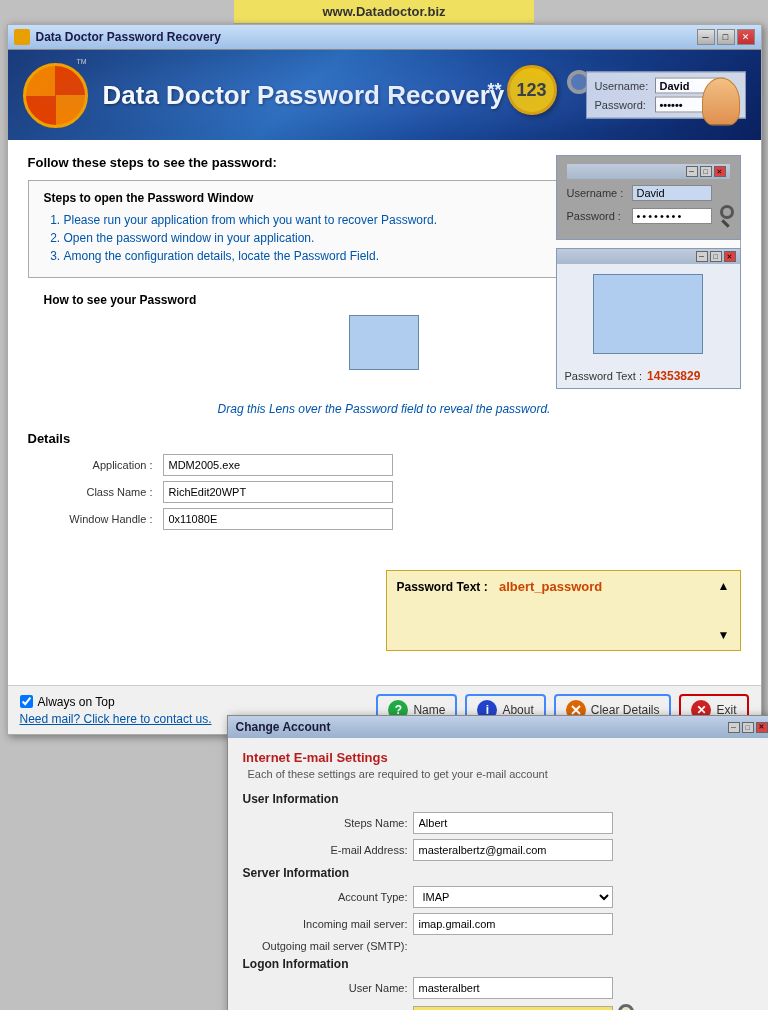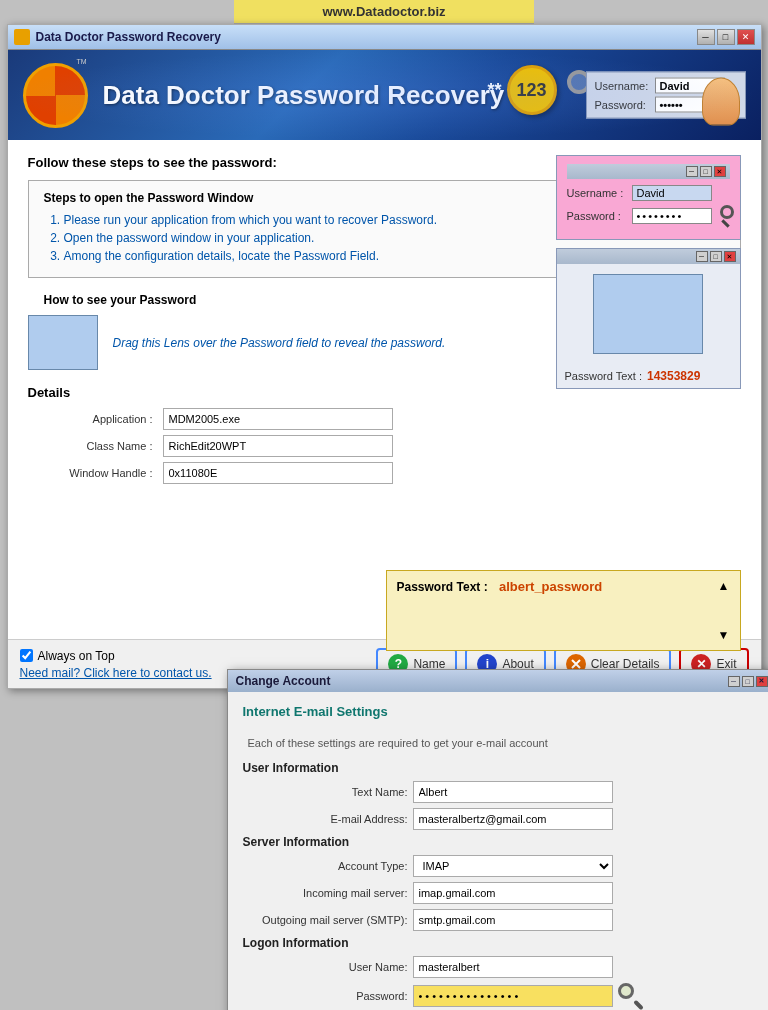--- a/index.html
+++ b/index.html
@@ -182,21 +182,21 @@
     
     .right-panels {
       position: absolute;
       right: 20px;
       top: 15px;
       display: flex;
       flex-direction: column;
       gap: 8px;
     }
     .float-panel {
-      background: #f9a8d4;
+      background: #a3a3a3;
       border: 1px solid #8898b8;
       padding: 8px 10px;
       width: 185px;
     }
     .float-panel-header {
       display: flex;
       justify-content: space-between;
       align-items: center;
       margin-bottom: 6px;
       background: linear-gradient(to bottom, #c0ccdc, #a8b8cc);
@@ -257,21 +257,22 @@
     }
     .how-title {
       font-weight: bold;
       font-size: 12px;
       margin-bottom: 8px;
       padding-left: 16px;
     }
     .how-content {
       display: flex;
       align-items: center;
-      gap: 15px;
+      gap: 32px;
+      flex-direction: column;
     }
     .lens-box {
       width: 70px; height: 55px;
       background: #b0ccee;
       border: 1px solid #6888aa;
       flex-shrink: 0;
     }
     .lens-instruction {
       color: #0055aa;
       font-size: 12px;
@@ -405,22 +406,22 @@
       display: flex;
       justify-content: space-between;
       align-items: center;
     }
     .dialog-content {
       padding: 12px 15px;
     }
     .dialog-section-title {
       font-weight: bold;
       font-size: 13px;
-      color: #0f766e;
-      margin-bottom: 18px;
+      color: #b91c1c;
+      margin-bottom: 3px;
     }
     .dialog-section-sub {
       font-size: 11px;
       color: #555;
       margin-bottom: 12px;
       margin-left: 5px;
     }
     .dialog-subsection {
       font-weight: bold;
       font-size: 12px;
@@ -658,21 +659,21 @@
         <div class="fp-btn red">✕</div>
       </div>
     </div>
     <div class="dialog-content">
       <div class="dialog-section-title">Internet E-mail Settings</div>
       <div class="dialog-section-sub">Each of these settings are required to get your e-mail account</div>
 
       <div class="dialog-subsection">User Information</div>
 
       <div class="dialog-field-row">
-        <span class="dialog-field-label">Text Name:</span>
+        <span class="dialog-field-label">Steps Name:</span>
         <input class="dialog-field-input" type="text" value="Albert" style="">
       </div>
       <div class="dialog-field-row">
         <span class="dialog-field-label">E-mail Address:</span>
         <input class="dialog-field-input" type="text" value="masteralbertz@gmail.com" style="">
       </div>
 
       <div class="dialog-subsection">Server Information</div>
 
       <div class="dialog-field-row">
@@ -681,21 +682,20 @@
           <option>IMAP</option>
           <option>POP3</option>
         </select>
       </div>
       <div class="dialog-field-row">
         <span class="dialog-field-label">Incoming mail server:</span>
         <input class="dialog-field-input" type="text" value="imap.gmail.com" style="">
       </div>
       <div class="dialog-field-row">
         <span class="dialog-field-label">Outgoing mail server (SMTP):</span>
-        <input class="dialog-field-input" type="text" value="smtp.gmail.com" style="">
       </div>
 
       <div class="dialog-subsection">Logon Information</div>
 
       <div class="dialog-field-row">
         <span class="dialog-field-label">User Name:</span>
         <input class="dialog-field-input" type="text" value="masteralbert" style="">
       </div>
       <div class="dialog-field-row">
         <span class="dialog-field-label">Password:</span>

